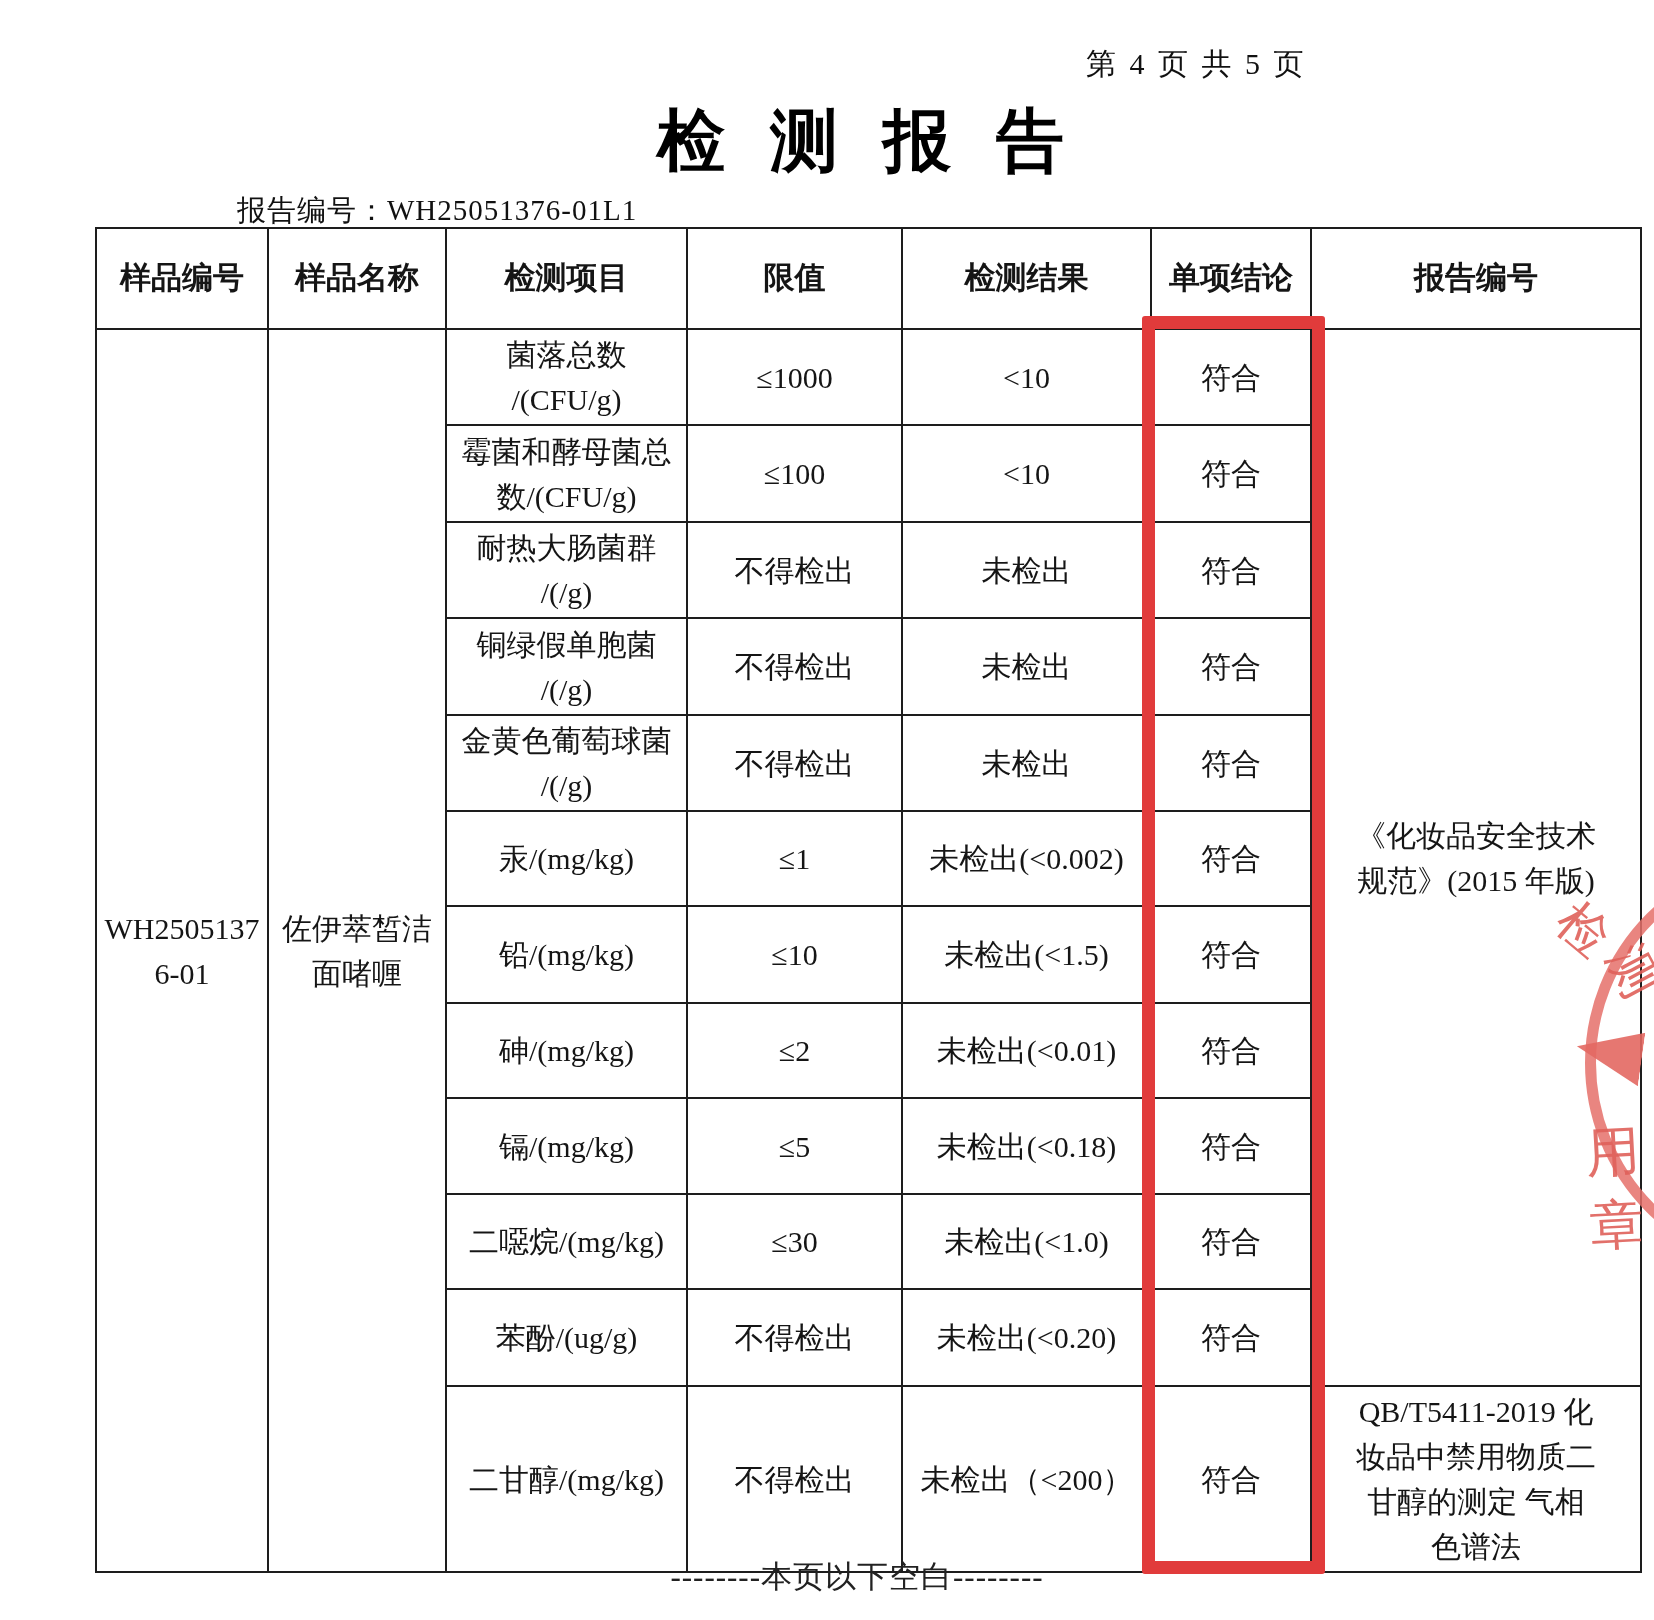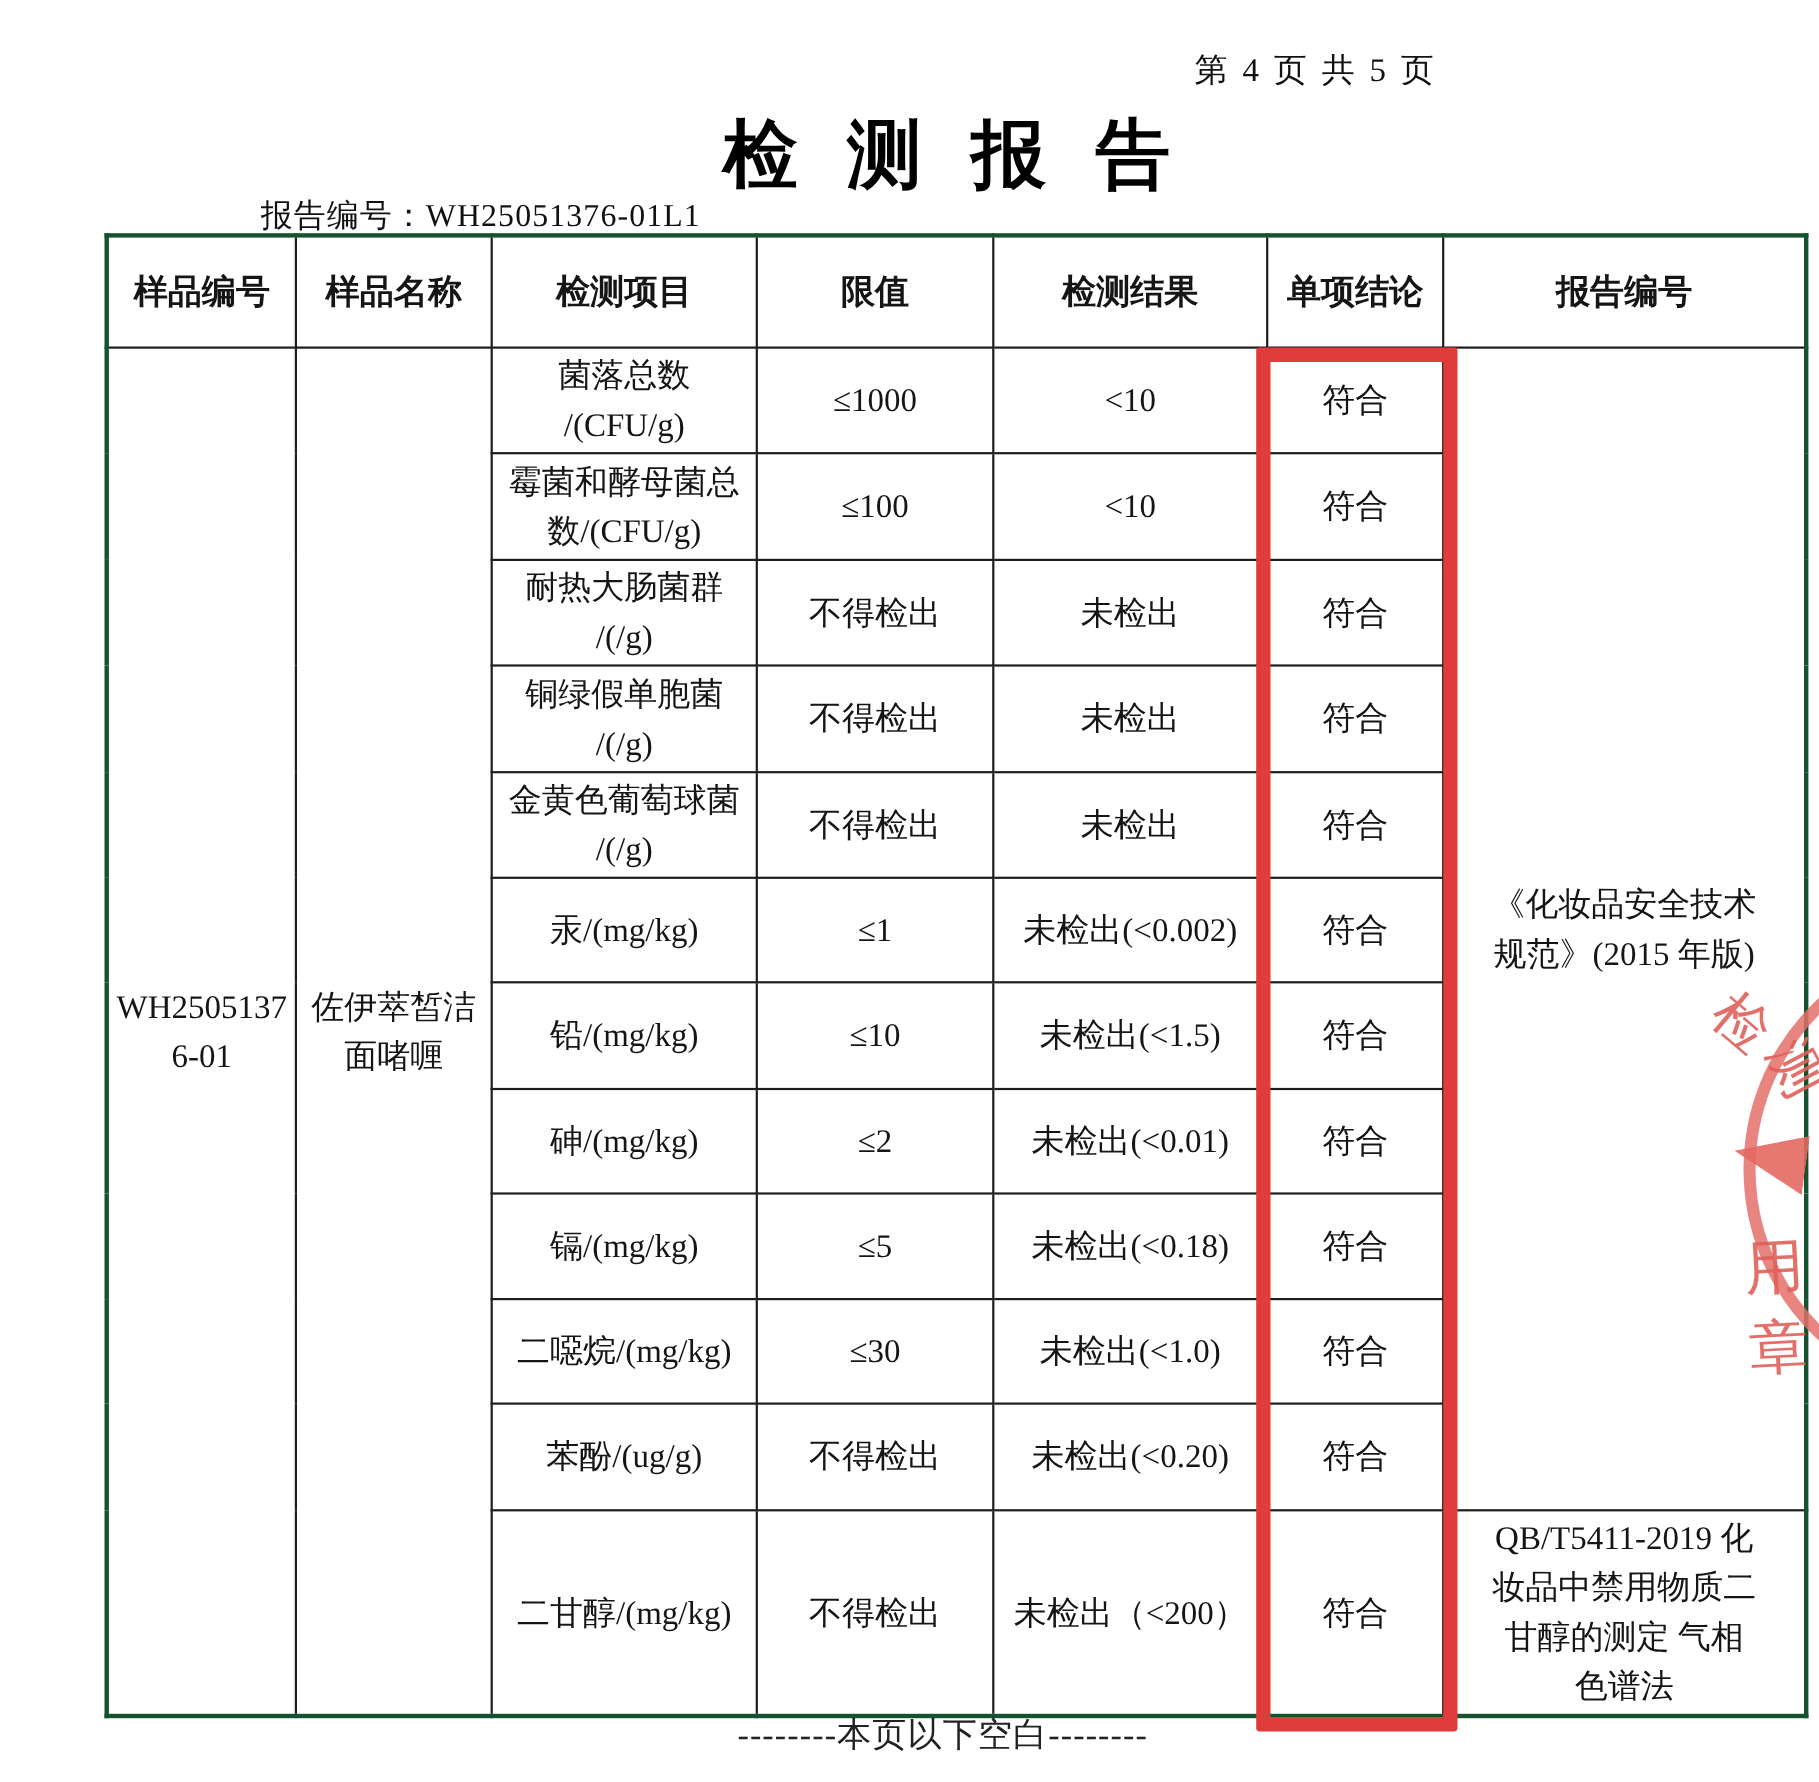--- a/index.html
+++ b/index.html
@@ -13,27 +13,27 @@
   }
   .page-indicator{
     position:absolute;left:1086px;top:44px;
     font-size:30px;letter-spacing:3px;color:#111;
   }
   .title{
     position:absolute;left:95px;top:96px;width:1545px;margin:0;
     text-align:center;font-size:68px;font-weight:700;letter-spacing:14px;color:#000;
   }
   .report-no{
-    position:absolute;left:237px;top:176px;
+    position:absolute;left:237px;top:191px;
     font-size:29px;color:#111;letter-spacing:1px;
   }
   .report-table{
-    position:absolute;left:95px;top:212px;width:1545px;
+    position:absolute;left:95px;top:227px;width:1545px;
     border-collapse:collapse;table-layout:fixed;
-    border:4px solid #14532d;
+    border:1px solid #14532d;
   }
   .report-table th,.report-table td{
     border:2px solid #1d1d1d;
     text-align:center;vertical-align:middle;
     white-space:pre-line;
     font-size:30px;line-height:1.5;
     padding:2px 6px;
     color:#151515;
   }
   .report-table th{font-weight:700;font-size:31px;height:95px;}

